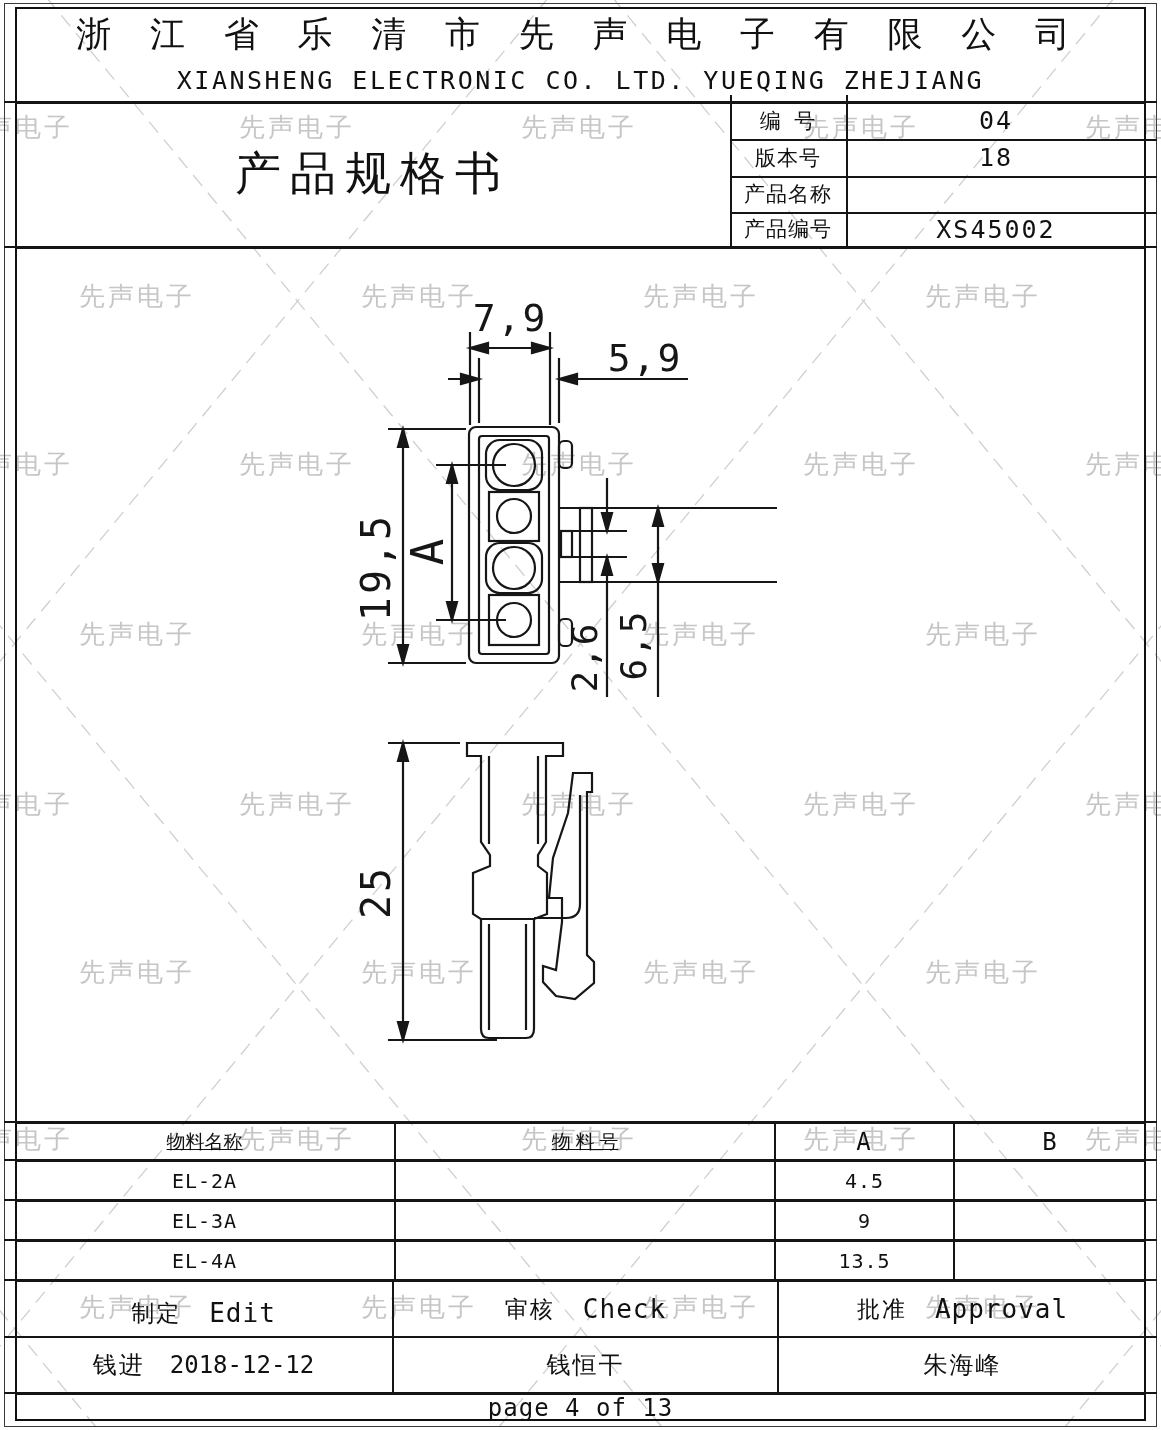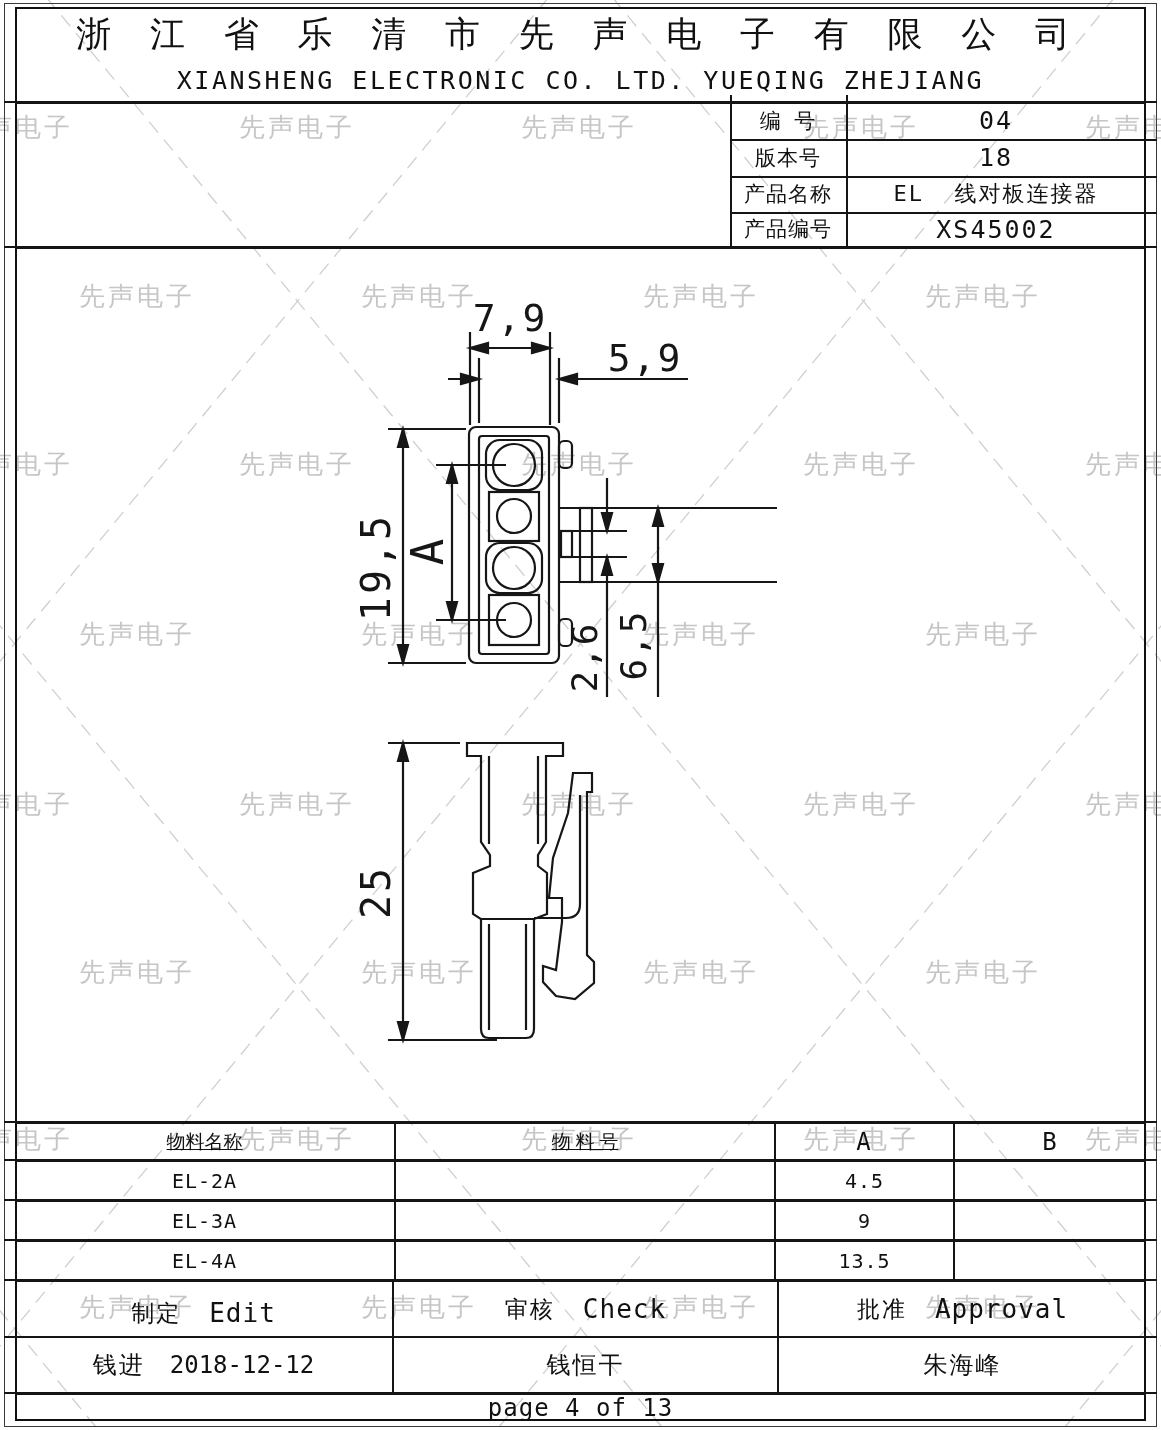--- a/index.html
+++ b/index.html
@@ -82,26 +82,26 @@
     <div class="ln" style="left:15px;top:1392px;width:1131px;height:2.5px"></div>
 
     <div class="ln" style="left:730px;top:102px;width:2px;height:144px"></div>
     <div class="ln" style="left:846px;top:102px;width:2px;height:144px"></div>
     <div class="ln" style="left:730px;top:95px;width:2px;height:6px"></div>
     <div class="ln" style="left:846px;top:95px;width:2px;height:6px"></div>
     <div class="ln" style="left:730px;top:139px;width:416px;height:2px"></div>
     <div class="ln" style="left:730px;top:176px;width:416px;height:2px"></div>
     <div class="ln" style="left:730px;top:212px;width:416px;height:2px"></div>
 
+    <div class="cell cjk doc-title">产品规格书</div>
     <div class="cell cjk tb-label" style="top:102px;height:37px">编  号</div>
     <div class="cell cad tb-value" style="top:102px;height:37px">04</div>
     <div class="cell cjk tb-label" style="top:139px;height:37px">版本号</div>
     <div class="cell cad tb-value" style="top:139px;height:37px">18</div>
     <div class="cell cjk tb-label" style="top:176px;height:36px">产品名称</div>
-    <div class="cell cad tb-value" style="top:176px;height:36px;font-size:22px">EL  线对板连接器</div>
     <div class="cell cjk tb-label" style="top:212px;height:34px">产品编号</div>
     <div class="cell cad tb-value" style="top:212px;height:34px">XS45002</div>
 
 
     <svg id="drawing-svg" width="1131" height="873" viewBox="15 248 1131 873" stroke="#161616" fill="none" stroke-width="2.2">
 
       <g>
         <rect x="469" y="427" width="90" height="236" rx="7"></rect>
         <rect x="479" y="436" width="70" height="218" rx="3"></rect>
         <rect x="486" y="440" width="56" height="50" rx="14"></rect>

